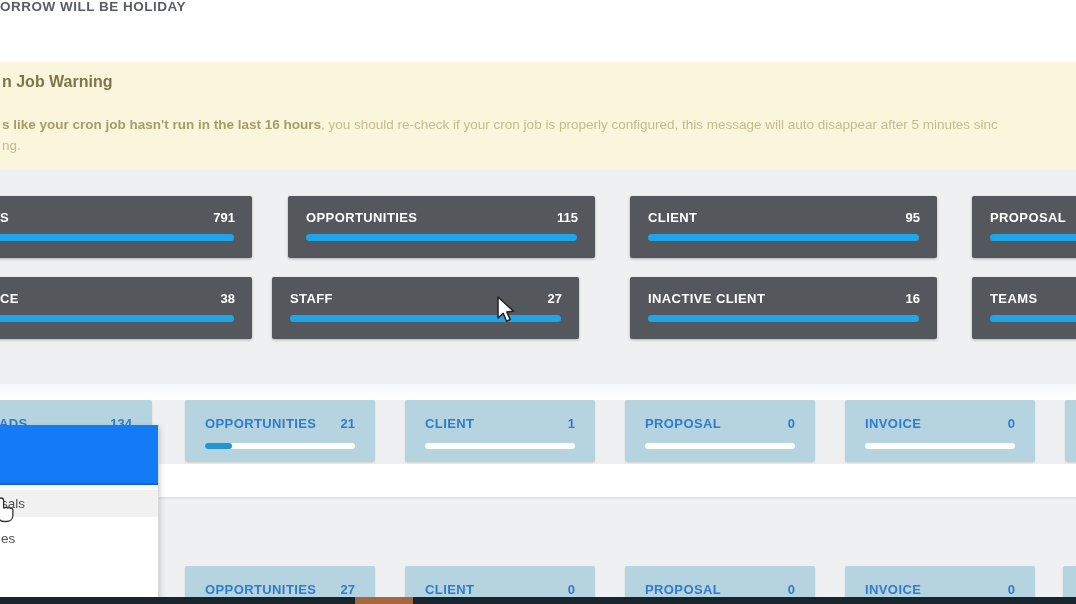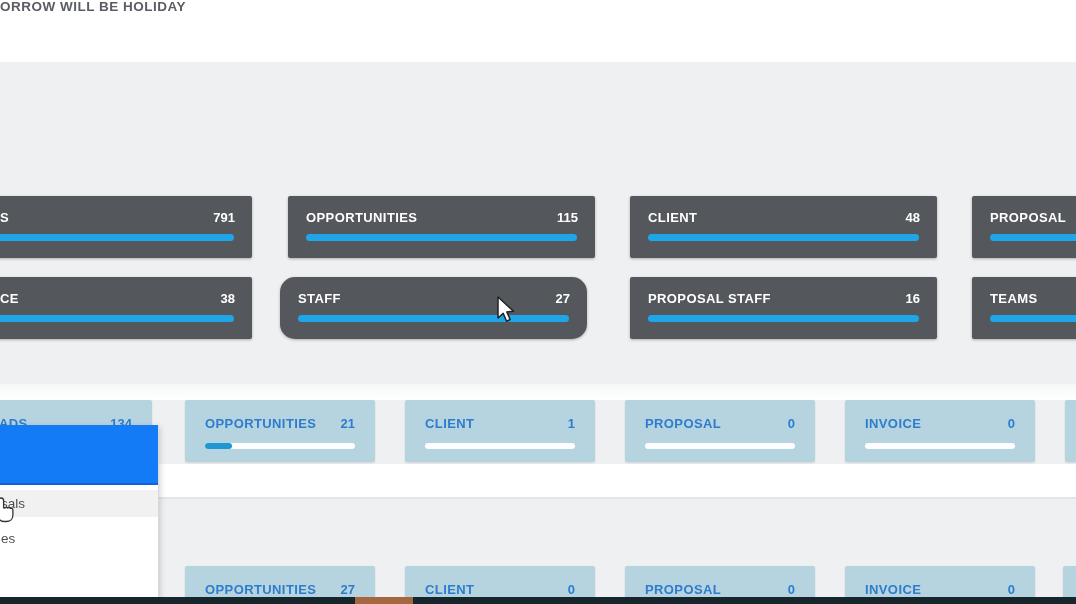--- a/index.html
+++ b/index.html
@@ -54,58 +54,63 @@
 </style>
 </head>
 <body>
 
 <div id="screen">
 
   <div class="top-band">
     <div class="top-note">ORROW WILL BE HOLIDAY</div>
   </div>
 
+  <div class="banner">
+    <div class="banner-title">n Job Warning</div>
+    <div class="banner-body"><span class="bb-bold">s like your cron job hasn't run in the last 16 hours</span><span>, you should re-check if your cron job is properly configured, this message will auto disappear after 5 minutes sinc</span></div>
+    <div class="banner-line2">ng.</div>
+  </div>
 
   <div class="band-a"></div>
   <div class="band-b"></div>
   <div class="divider"></div>
 
   <div id="cards-root">
       <div class="card dark" style="left: -55px; top: 196px;">
         <div class="lbl" style="left: 55px;">S</div>
         <div class="val">791</div>
         <div class="bar"></div>
       </div>
       <div class="card dark" style="left: 288px; top: 196px;">
         <div class="lbl">OPPORTUNITIES</div>
         <div class="val">115</div>
         <div class="bar"></div>
       </div>
       <div class="card dark" style="left: 630px; top: 196px;">
         <div class="lbl">CLIENT</div>
-        <div class="val">48</div>
+        <div class="val">95</div>
         <div class="bar"></div>
       </div>
       <div class="card dark" style="left: 972px; top: 196px;">
         <div class="lbl">PROPOSAL</div>
         <div class="val"></div>
         <div class="bar"></div>
       </div>
       <div class="card dark" style="left: -55px; top: 277px;">
         <div class="lbl" style="left: 55px;">CE</div>
         <div class="val">38</div>
         <div class="bar"></div>
       </div>
-      <div class="card dark" style="left: 280px; top: 277px; border-radius: 15px;">
+      <div class="card dark" style="left: 272px; top: 277px;">
         <div class="lbl">STAFF</div>
         <div class="val">27</div>
         <div class="bar"></div>
       </div>
       <div class="card dark" style="left: 630px; top: 277px;">
-        <div class="lbl">PROPOSAL STAFF</div>
+        <div class="lbl">INACTIVE CLIENT</div>
         <div class="val">16</div>
         <div class="bar"></div>
       </div>
       <div class="card dark" style="left: 972px; top: 277px;">
         <div class="lbl">TEAMS</div>
         <div class="val"></div>
         <div class="bar"></div>
       </div>
       <div class="card blue" style="left: -38px; top: 400px;">
         <div class="lbl" style="left: 37px;">ADS</div>

